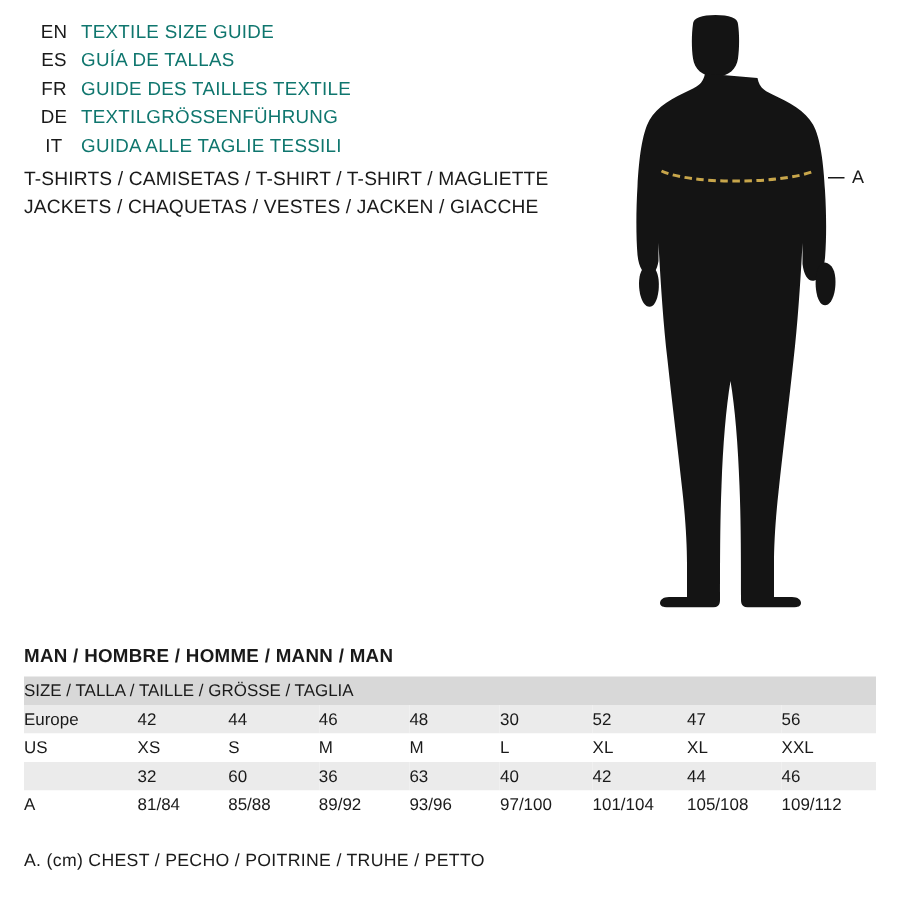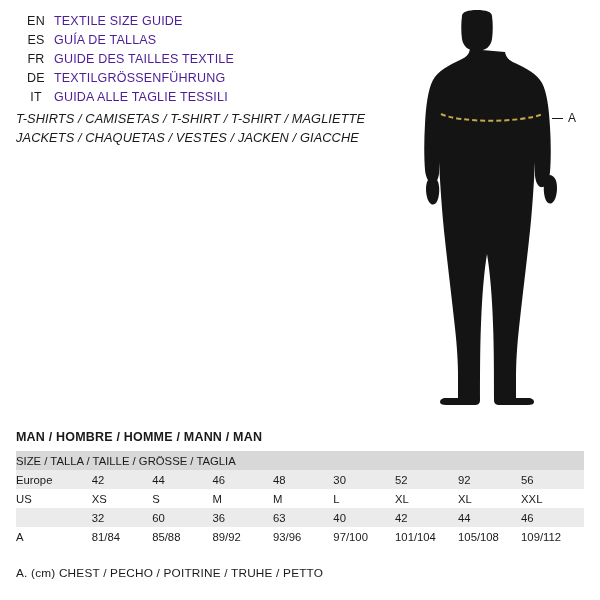--- a/index.html
+++ b/index.html
@@ -35,31 +35,30 @@
     font-size: 12.5px;
     letter-spacing: 0.2px;
     text-align: center;
   }
   .lang-code {
     width: 36px;
     flex: 0 0 36px;
     color: #1a1a1a;
   }
   .lang-text {
-    color: #4c1d95;
+    color: #0f766e;
     white-space: nowrap;
   }
 
   
   .cat-block {
     position: absolute;
     left: 16px;
     top: 109px;
     width: 360px;
-    font-style: italic;
   }
   .cat-line {
     font-size: 12.8px;
     line-height: 19px;
     letter-spacing: 0.1px;
     white-space: nowrap;
     color: #1a1a1a;
   }
 
   
@@ -242,21 +241,21 @@
           <td colspan="9">SIZE / TALLA / TAILLE / GRÖSSE / TAGLIA</td>
         </tr>
         <tr class="row-shaded">
           <td class="col-label">Europe</td>
           <td class="col-val">42</td>
           <td class="col-val">44</td>
           <td class="col-val">46</td>
           <td class="col-val">48</td>
           <td class="col-val">30</td>
           <td class="col-val">52</td>
-          <td class="col-val">92</td>
+          <td class="col-val">47</td>
           <td class="col-val">56</td>
         </tr>
         <tr class="row-plain">
           <td class="col-label">US</td>
           <td class="col-val">XS</td>
           <td class="col-val">S</td>
           <td class="col-val">M</td>
           <td class="col-val">M</td>
           <td class="col-val">L</td>
           <td class="col-val">XL</td>

